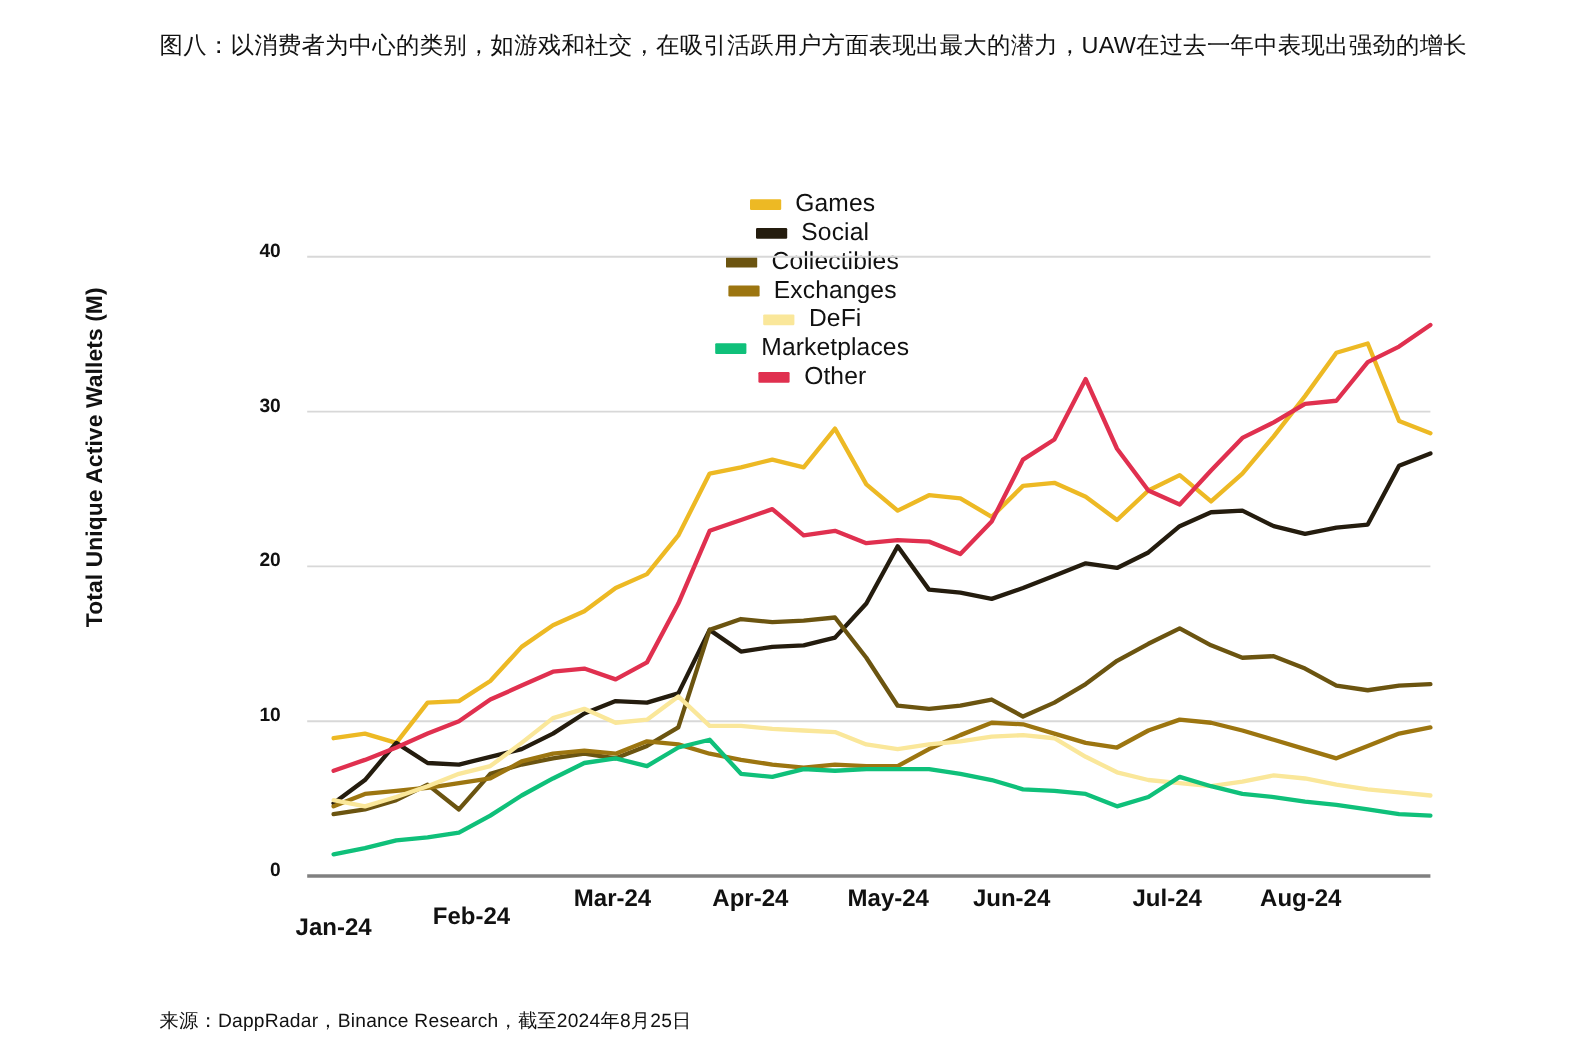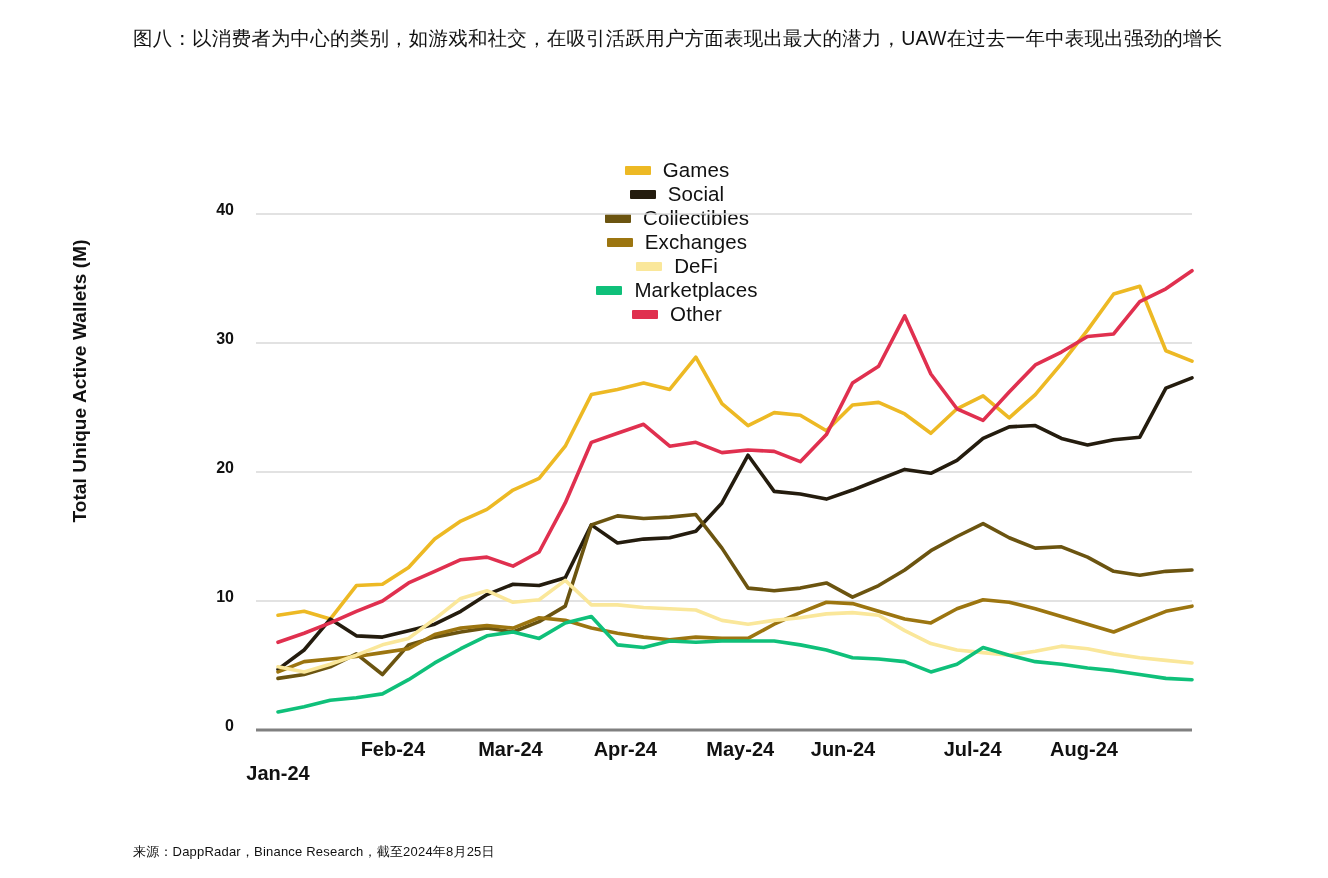--- a/index.html
+++ b/index.html
@@ -26,21 +26,21 @@
     font-size: 19.5px;
     line-height: 32px;
     font-weight: 500;
     color: #111111;
     letter-spacing: 0.2px;
   }
   .fig-source {
     position: absolute;
     left: 133px;
     top: 840px;
-    font-size: 13px;
+    font-size: 16px;
     line-height: 24px;
     color: #111111;
     letter-spacing: 0.2px;
   }
   
   .legend {
     position: absolute;
     left: 176px;
     top: 158px;
     width: 1030px;
@@ -162,21 +162,21 @@
         <polyline points="278,666.79 304.1142857142857,671.95 330.2285714285714,664.21 356.34285714285716,655.1800000000001 382.45714285714286,644.86 408.57142857142856,638.41 434.6857142857143,619.06 460.8,598.42 486.9142857142857,590.68 513.0285714285715,602.29 539.1428571428571,599.71 565.2571428571429,580.36 591.3714285714286,604.87 617.4857142857143,604.87 643.6,607.45 669.7142857142857,608.74 695.8285714285714,610.03 721.9428571428571,620.35 748.0571428571428,624.22 774.1714285714286,620.35 800.2857142857142,617.77 826.4,613.9 852.5142857142857,612.61 878.6285714285714,615.19 904.7428571428571,630.67 930.8571428571429,643.5699999999999 956.9714285714286,650.02 983.0857142857143,652.6 1009.2,655.1800000000001 1035.3142857142857,651.31 1061.4285714285713,646.15 1087.542857142857,648.73 1113.6571428571428,653.89 1139.7714285714287,657.76 1165.8857142857141,660.34 1192,662.92" fill="none" stroke="#FAE79A" stroke-width="3.6" stroke-linejoin="round" stroke-linecap="round"></polyline>
         <polyline points="278,711.94 304.1142857142857,706.78 330.2285714285714,700.33 356.34285714285716,697.75 382.45714285714286,693.88 408.57142857142856,679.69 434.6857142857143,662.92 460.8,648.73 486.9142857142857,635.83 513.0285714285715,631.96 539.1428571428571,638.41 565.2571428571429,622.93 591.3714285714286,616.48 617.4857142857143,644.86 643.6,647.44 669.7142857142857,640.99 695.8285714285714,642.28 721.9428571428571,640.99 748.0571428571428,640.99 774.1714285714286,640.99 800.2857142857142,644.86 826.4,650.02 852.5142857142857,657.76 878.6285714285714,659.05 904.7428571428571,661.63 930.8571428571429,671.95 956.9714285714286,664.21 983.0857142857143,647.44 1009.2,655.1800000000001 1035.3142857142857,661.63 1061.4285714285713,664.21 1087.542857142857,668.08 1113.6571428571428,670.66 1139.7714285714287,674.53 1165.8857142857141,678.4 1192,679.69" fill="none" stroke="#0FC07A" stroke-width="3.6" stroke-linejoin="round" stroke-linecap="round"></polyline>
         <polyline points="278,642.28 304.1142857142857,633.25 330.2285714285714,622.93 356.34285714285716,611.32 382.45714285714286,601 408.57142857142856,582.94 434.6857142857143,571.33 460.8,559.72 486.9142857142857,557.14 513.0285714285715,566.17 539.1428571428571,551.98 565.2571428571429,502.96 591.3714285714286,442.33 617.4857142857143,433.3 643.6,424.27 669.7142857142857,446.2 695.8285714285714,442.33 721.9428571428571,452.65000000000003 748.0571428571428,450.07 774.1714285714286,451.35999999999996 800.2857142857142,461.68 826.4,434.59 852.5142857142857,382.99 878.6285714285714,366.22 904.7428571428571,315.91 930.8571428571429,373.96 956.9714285714286,408.79 983.0857142857143,420.40000000000003 1009.2,392.02 1035.3142857142857,364.93 1061.4285714285713,352.03 1087.542857142857,336.55 1113.6571428571428,333.97 1139.7714285714287,301.71999999999997 1165.8857142857141,288.81999999999994 1192,270.76" fill="none" stroke="#E0304F" stroke-width="3.6" stroke-linejoin="round" stroke-linecap="round"></polyline>
       </svg>
   <div class="tick-y" style="left: 182px; top: 717px;">0</div>
       <div class="tick-y" style="left: 182px; top: 588px;">10</div>
       <div class="tick-y" style="left: 182px; top: 459px;">20</div>
       <div class="tick-y" style="left: 182px; top: 330px;">30</div>
       <div class="tick-y" style="left: 182px; top: 201px;">40</div>
       <div class="tick-x" style="left: 278px; margin-top: 24px;">Jan-24</div>
-      <div class="tick-x" style="left: 392.903px;">Feb-24</div>
+      <div class="tick-x" style="left: 392.903px; margin-top: 15px;">Feb-24</div>
       <div class="tick-x" style="left: 510.417px;">Mar-24</div>
       <div class="tick-x" style="left: 625.32px;">Apr-24</div>
       <div class="tick-x" style="left: 740.223px;">May-24</div>
       <div class="tick-x" style="left: 843px;">Jun-24</div>
       <div class="tick-x" style="left: 972.64px;">Jul-24</div>
       <div class="tick-x" style="left: 1084px;">Aug-24</div>
     </div>
 
   <div class="fig-source">来源：DappRadar，Binance Research，截至2024年8月25日</div>
 

